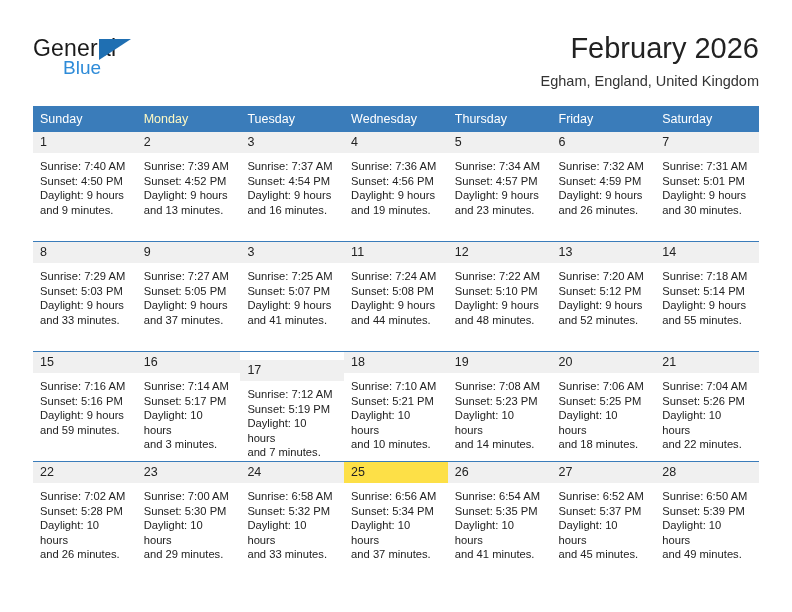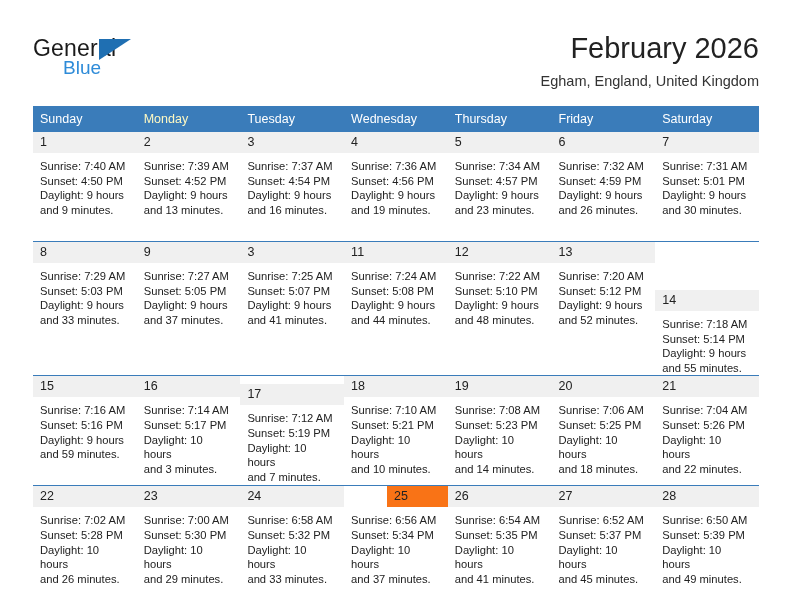--- a/index.html
+++ b/index.html
@@ -273,21 +273,21 @@
           <td style="border-top-color: rgb(58, 124, 186);">
             <div class="daynum" style="background: rgb(240, 240, 240);">13</div>
             <div class="daybody">
               <div>Sunrise: 7:20 AM</div>
               <div>Sunset: 5:12 PM</div>
               <div>Daylight: 9 hours</div>
               <div>and 52 minutes.</div>
             </div>
           </td>
           <td style="border-top-color: rgb(58, 124, 186);">
-            <div class="daynum" style="background: rgb(240, 240, 240); margin-top: 48px;">14</div>
+            <div class="daynum" style="background: rgb(240, 240, 240);">14</div>
             <div class="daybody">
               <div>Sunrise: 7:18 AM</div>
               <div>Sunset: 5:14 PM</div>
               <div>Daylight: 9 hours</div>
               <div>and 55 minutes.</div>
             </div>
           </td>
         </tr>
         <tr class="week-row">
           <td style="border-top-color: rgb(58, 124, 186);">
@@ -376,21 +376,21 @@
           <td style="border-top-color: rgb(58, 124, 186);">
             <div class="daynum" style="background: rgb(240, 240, 240);">24</div>
             <div class="daybody">
               <div>Sunrise: 6:58 AM</div>
               <div>Sunset: 5:32 PM</div>
               <div>Daylight: 10 hours</div>
               <div>and 33 minutes.</div>
             </div>
           </td>
           <td style="border-top-color: rgb(58, 124, 186);">
-            <div class="daynum" style="background: #f97316; margin-left: 43px;">25</div>
+            <div class="daynum" style="background: #fde047;">25</div>
             <div class="daybody">
               <div>Sunrise: 6:56 AM</div>
               <div>Sunset: 5:34 PM</div>
               <div>Daylight: 10 hours</div>
               <div>and 37 minutes.</div>
             </div>
           </td>
           <td style="border-top-color: rgb(58, 124, 186);">
             <div class="daynum" style="background: rgb(240, 240, 240);">26</div>
             <div class="daybody">

